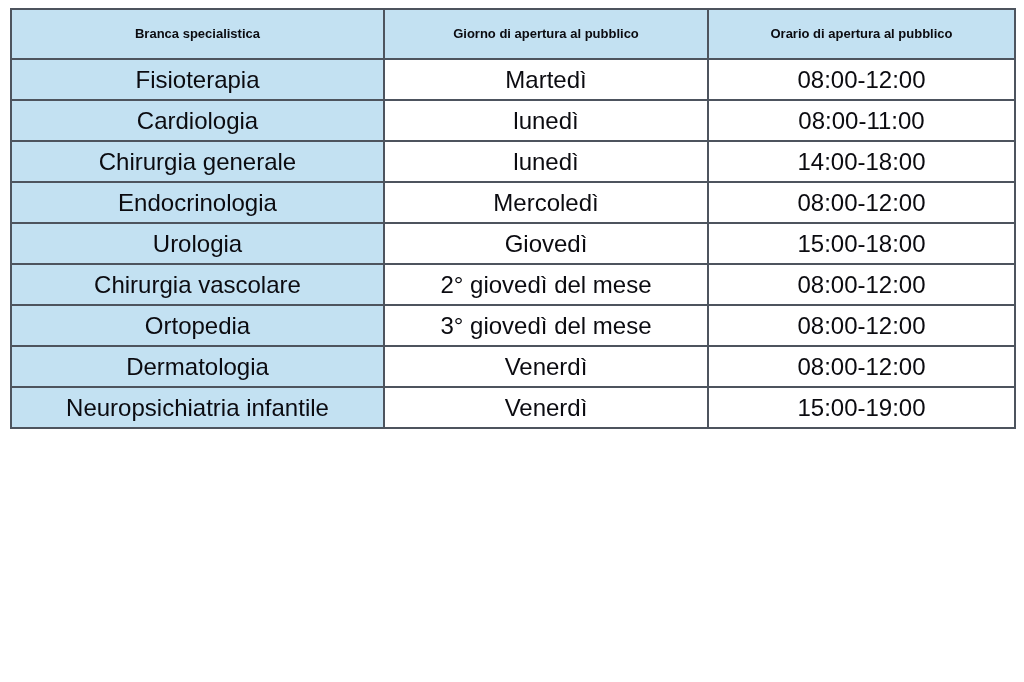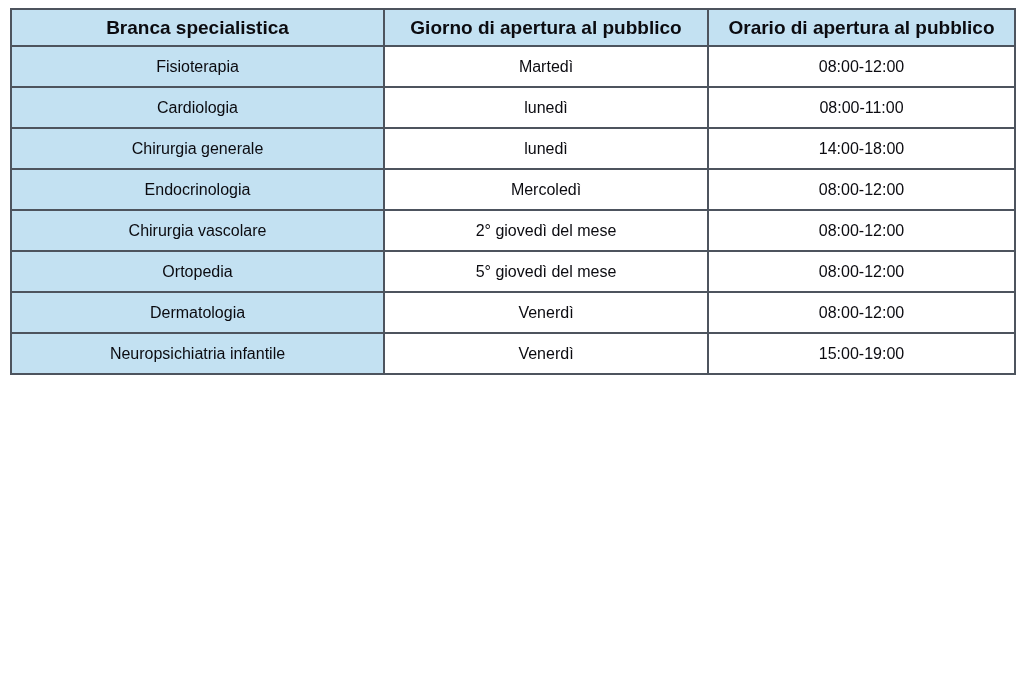--- a/index.html
+++ b/index.html
@@ -25,27 +25,27 @@
     vertical-align:middle;
     color:var(--text);
     padding:2px 6px;
     box-sizing:border-box;
     overflow:hidden;
     white-space:nowrap;
   }
   th{
     background:var(--cell-blue);
     font-weight:bold;
-    font-size:19px;
+    font-size:13px;
     line-height:1.25;
-    height:37px;
+    height:50px;
     white-space:normal;
   }
   td{
-    font-size:16px;
+    font-size:24px;
     height:41px;
     background:#ffffff;
   }
   td.branca{
     background:var(--cell-blue);
   }
   col.c1{width:373px;}
   col.c2{width:324px;}
   col.c3{width:307px;}
 </style>
@@ -80,27 +80,32 @@
         <td class="branca">Chirurgia generale</td>
         <td class="giorno">lunedì</td>
         <td class="orario">14:00-18:00</td>
       </tr>
       <tr>
         <td class="branca">Endocrinologia</td>
         <td class="giorno">Mercoledì</td>
         <td class="orario">08:00-12:00</td>
       </tr>
       <tr>
+        <td class="branca">Urologia</td>
+        <td class="giorno">Giovedì</td>
+        <td class="orario">15:00-18:00</td>
+      </tr>
+      <tr>
         <td class="branca">Chirurgia vascolare</td>
         <td class="giorno">2° giovedì del mese</td>
         <td class="orario">08:00-12:00</td>
       </tr>
       <tr>
         <td class="branca">Ortopedia</td>
-        <td class="giorno">5° giovedì del mese</td>
+        <td class="giorno">3° giovedì del mese</td>
         <td class="orario">08:00-12:00</td>
       </tr>
       <tr>
         <td class="branca">Dermatologia</td>
         <td class="giorno">Venerdì</td>
         <td class="orario">08:00-12:00</td>
       </tr>
       <tr>
         <td class="branca">Neuropsichiatria infantile</td>
         <td class="giorno">Venerdì</td>

